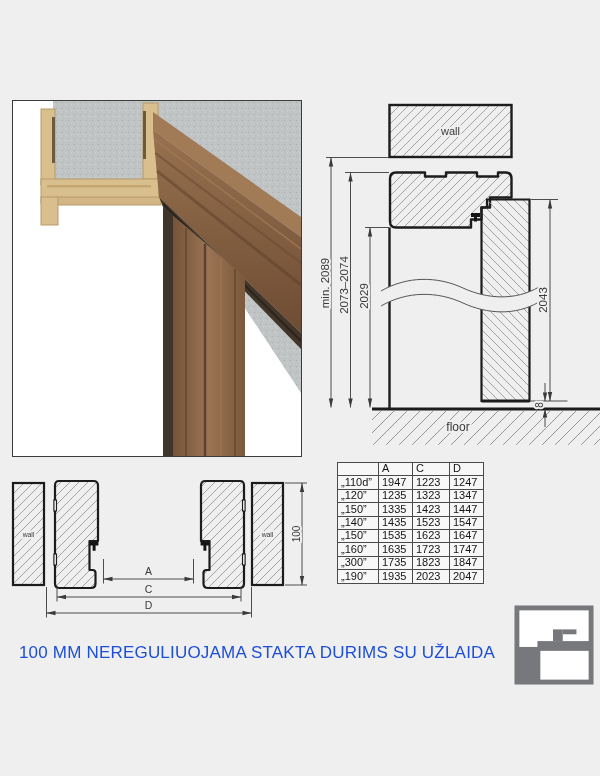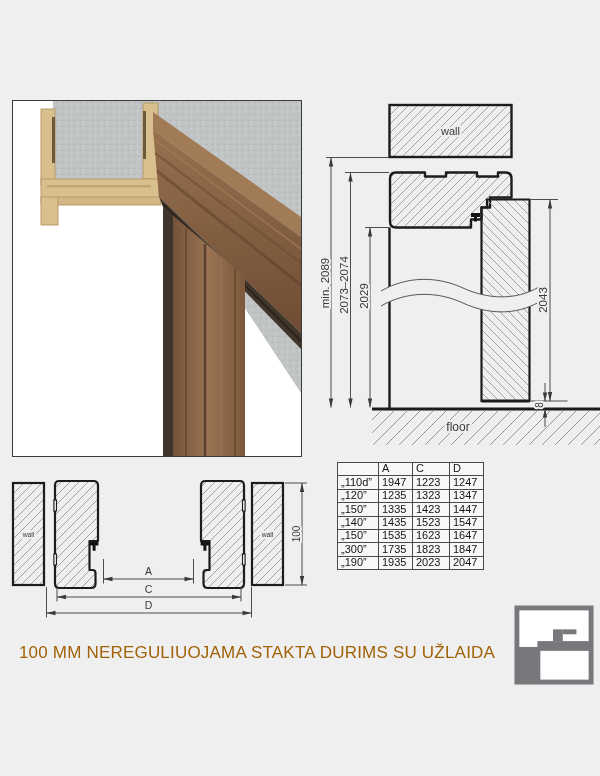--- a/index.html
+++ b/index.html
@@ -17,21 +17,21 @@
   .size-table{
     position:absolute;left:337px;top:462px;border-collapse:collapse;
     font-size:11px;color:#141414;background:#f7f7f7;
   }
   .size-table th,.size-table td{
     border:1px solid #4a4a4a;font-weight:normal;text-align:left;
     padding:0 2px 0 3px;height:12.4px;line-height:1.05;white-space:nowrap;
   }
   .page-title{
     position:absolute;left:8px;top:643px;width:498px;text-align:center;
-    font-size:17px;letter-spacing:.2px;color:#a16207;
+    font-size:17px;letter-spacing:.2px;color:#1d4ed8;
   }
   .logo{position:absolute;left:514px;top:605px;width:80px;height:80px;}
 </style>
 </head>
 <body>
 
 <div class="canvas">
 
   <div class="photo-panel">
     <svg width="288" height="355" viewBox="0 0 288 355">
@@ -251,20 +251,26 @@
           <td>1523</td>
           <td>1547</td>
         </tr>
         <tr>
           <td>„150”</td>
           <td>1535</td>
           <td>1623</td>
           <td>1647</td>
         </tr>
         <tr>
+          <td>„160”</td>
+          <td>1635</td>
+          <td>1723</td>
+          <td>1747</td>
+        </tr>
+        <tr>
           <td>„300”</td>
           <td>1735</td>
           <td>1823</td>
           <td>1847</td>
         </tr>
         <tr>
           <td>„190”</td>
           <td>1935</td>
           <td>2023</td>
           <td>2047</td>

